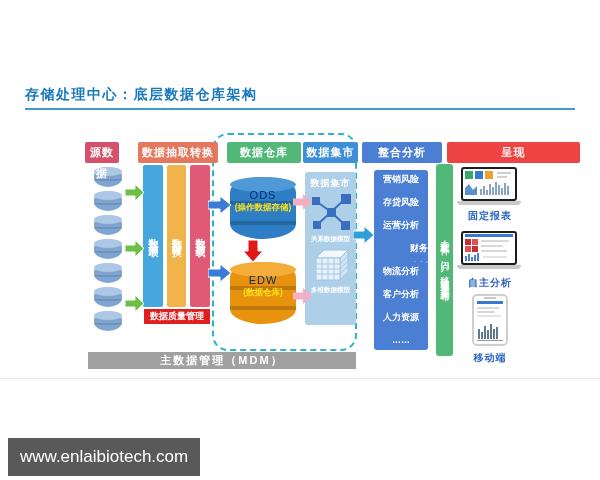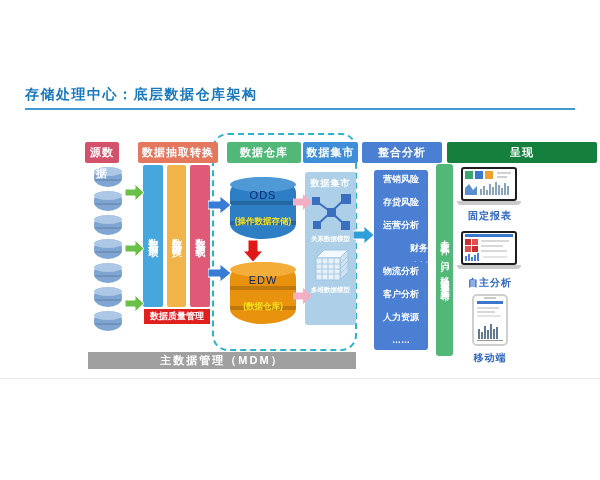--- a/index.html
+++ b/index.html
@@ -14,21 +14,21 @@
   .title-underline { position:absolute; left:25px; top:108px; width:550px; height:2px;
     background:#3f9ad0; }
 
   .col-header { position:absolute; top:142px; height:21px; border-radius:2px; color:#fff;
     font-size:11px; font-weight:bold; text-align:center; line-height:21px; z-index:5; letter-spacing:1px; }
   .h-source    { left:85px;  width:34px;  background:#d5506b; }
   .h-etl       { left:138px; width:80px;  background:#e4785f; }
   .h-warehouse { left:227px; width:74px;  background:#52b878; }
   .h-mart      { left:303px; width:55px;  background:#3f8fd8; }
   .h-analysis  { left:362px; width:80px;  background:#4a7fd4; }
-  .h-present   { left:447px; width:150px; background:#15803d; }
+  .h-present   { left:447px; width:133px; background:#ef4444; }
 
   .dashed-zone { position:absolute; left:212px; top:133px; width:145px; height:218px;
     border:2px dashed #2bb3cc; border-radius:16px; z-index:1; }
 
   
   .cyl-sm { position:absolute; width:28px; height:20px; background:#7fa6d3;
     border-radius:50% / 9px;
     background-image:linear-gradient(180deg, transparent 0 12px, rgba(0,0,0,.12) 12px 14px, transparent 14px); }
   .cyl-sm::before { content:''; position:absolute; left:0; right:0; top:0; height:9px;
     border-radius:50%; background:#adc8e6; }
@@ -53,21 +53,21 @@
   .cyl-big::before { content:''; position:absolute; left:0; right:0; top:0; height:15px; border-radius:50%; }
   .cyl-ods { top:177px; background:#2d7ec4;
     background-image:linear-gradient(180deg, transparent 0 24px, rgba(0,0,0,.18) 24px 28px, transparent 28px 44px, rgba(0,0,0,.18) 44px 48px, transparent 48px); }
   .cyl-ods::before { background:#4f9ad6; }
   .cyl-edw { top:262px; background:#e8920e;
     background-image:linear-gradient(180deg, transparent 0 24px, rgba(0,0,0,.18) 24px 28px, transparent 28px 44px, rgba(0,0,0,.18) 44px 48px, transparent 48px); }
   .cyl-edw::before { background:#f5ad3a; }
   .cyl-text { position:absolute; left:0; right:0; top:12px; text-align:center; z-index:3; }
   .cyl-name { font-size:11px; font-weight:normal; color:#0a2a6e; letter-spacing:1px; }
   .cyl-sub  { font-size:8.5px; font-weight:bold; color:#f8e01c; line-height:1.25;
-    width:58px; margin:15px auto 0; }
+    width:58px; margin:1px auto 0; }
 
   
   .mart-box { position:absolute; left:305px; top:172px; width:51px; height:153px;
     background:#aecfe8; border-radius:3px; z-index:2; text-align:center; }
   .mart-title { font-size:9px; font-weight:bold; color:#fff; letter-spacing:1px; margin-top:5px; }
   .mart-label { font-size:6.5px; font-weight:bold; color:#fff; }
   .mart-net { margin-top:3px; }
   .mart-cube { margin-top:2px; }
 
   
@@ -304,14 +304,15 @@
         <rect x="3" y="44" width="26" height="1" fill="#999"></rect>
       </svg>
     </div>
   </div>
   <div class="present-label" style="top:351px;">移动端</div>
 
   <div class="mdm-bar">主数据管理（MDM）</div>
 
   <div class="slide-divider"></div>
 
+  <div class="footer-bar">www.enlaibiotech.com</div>
 
 </div>
 
 </body></html>

